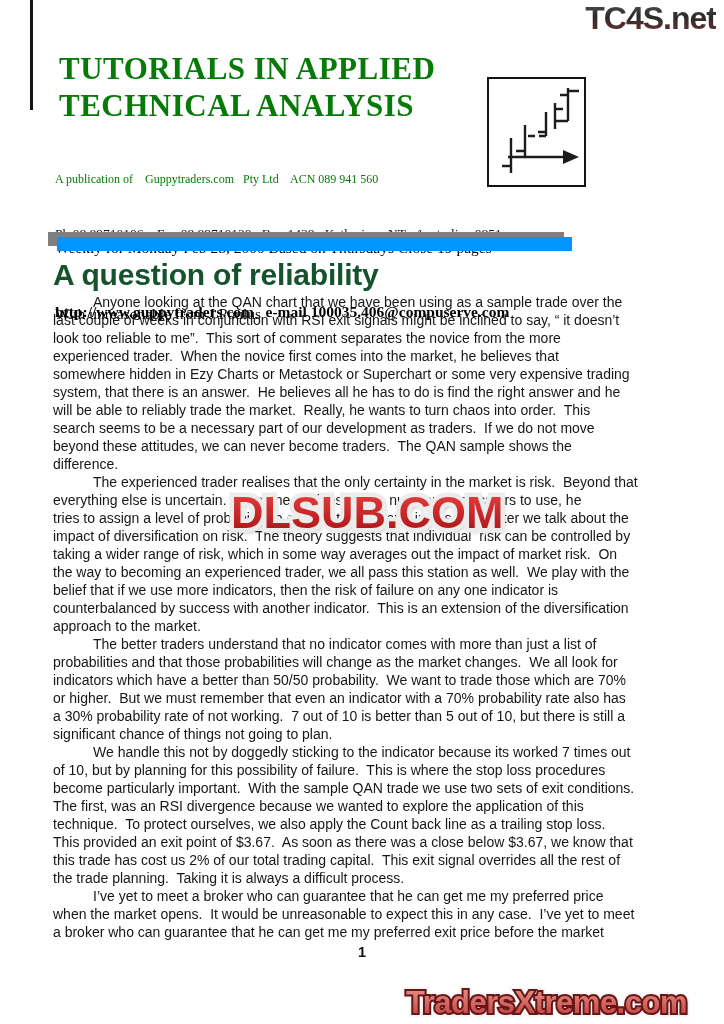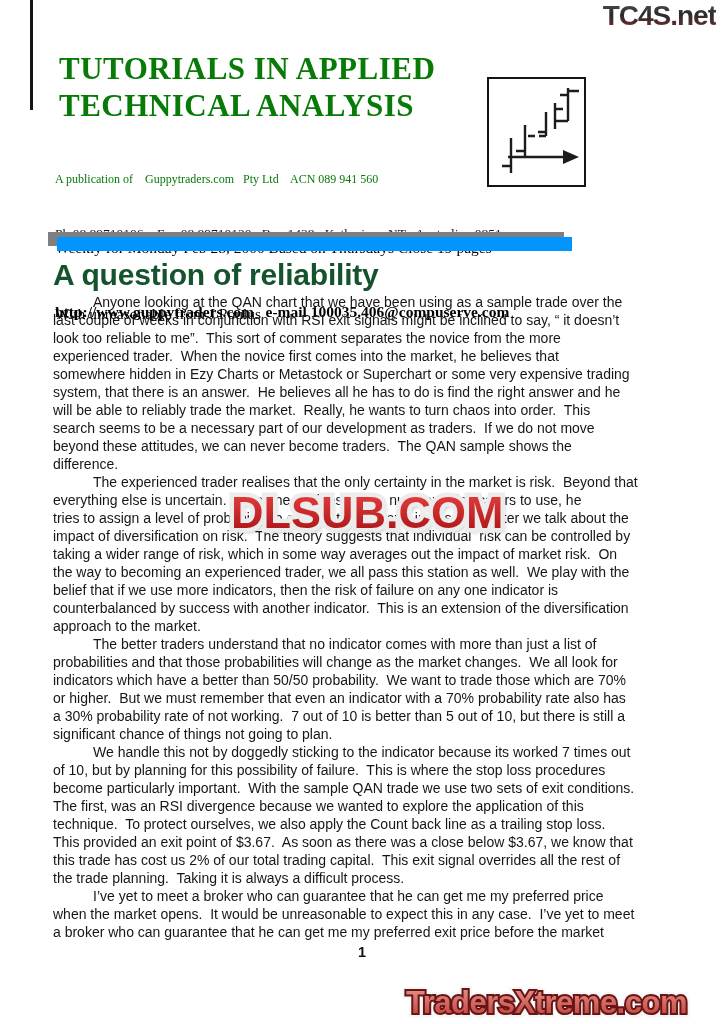--- a/index.html
+++ b/index.html
@@ -5,21 +5,21 @@
   html,body { margin:0; padding:0; background:#ffffff; }
   .page {
     position:relative; width:724px; height:1024px; background:#ffffff;
     overflow:hidden; font-family:"Liberation Sans", sans-serif; color:#161616;
   }
 
   
   .tc4s {
     position:absolute; top:0px; right:8px;
     font-family:"Liberation Sans", sans-serif;
-    font-size:28px; font-weight:bold; letter-spacing:-1px;
+    font-size:32px; font-weight:bold; letter-spacing:-1px;
     color:#3a3a3a;
     background:linear-gradient(180deg,#585858 0%,#2b2b2b 45%,#7e2f2f 100%);
     -webkit-background-clip:text; background-clip:text;
     -webkit-text-fill-color:transparent;
   }
 
   .vline { position:absolute; left:30px; top:0; width:3px; height:110px; background:#151515; }
 
   .title {
     position:absolute; left:59px; top:50px;

